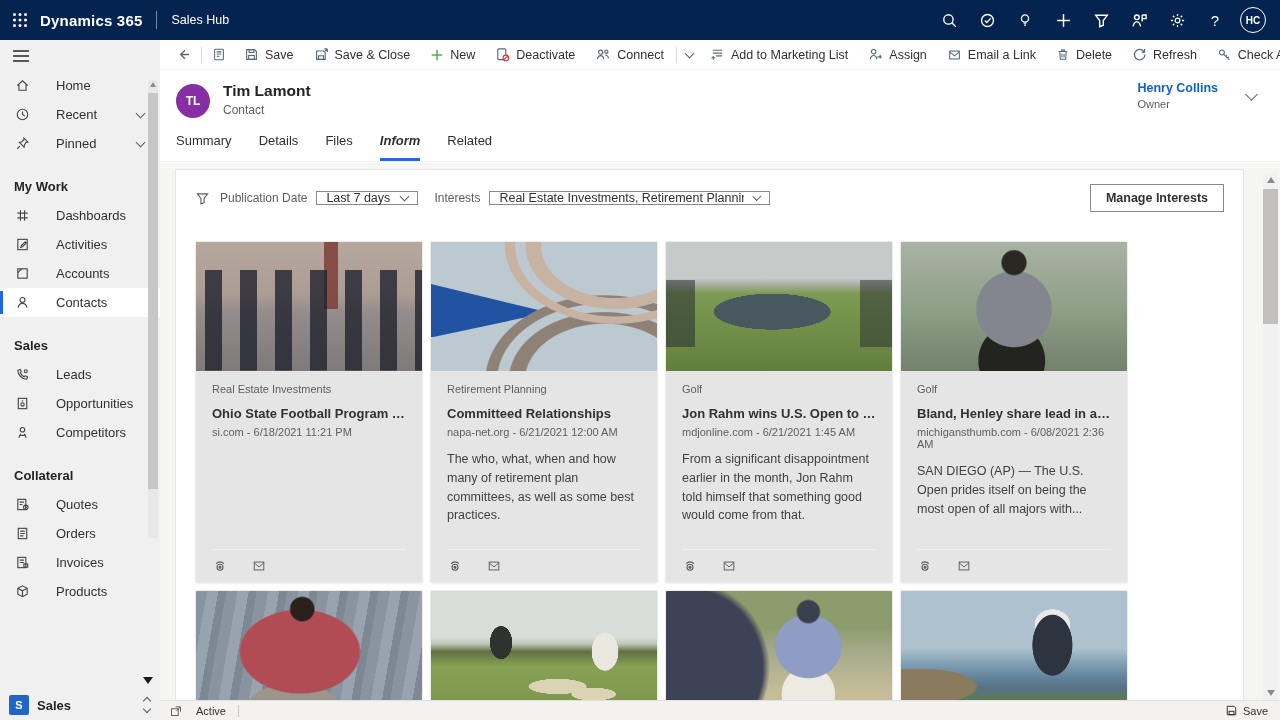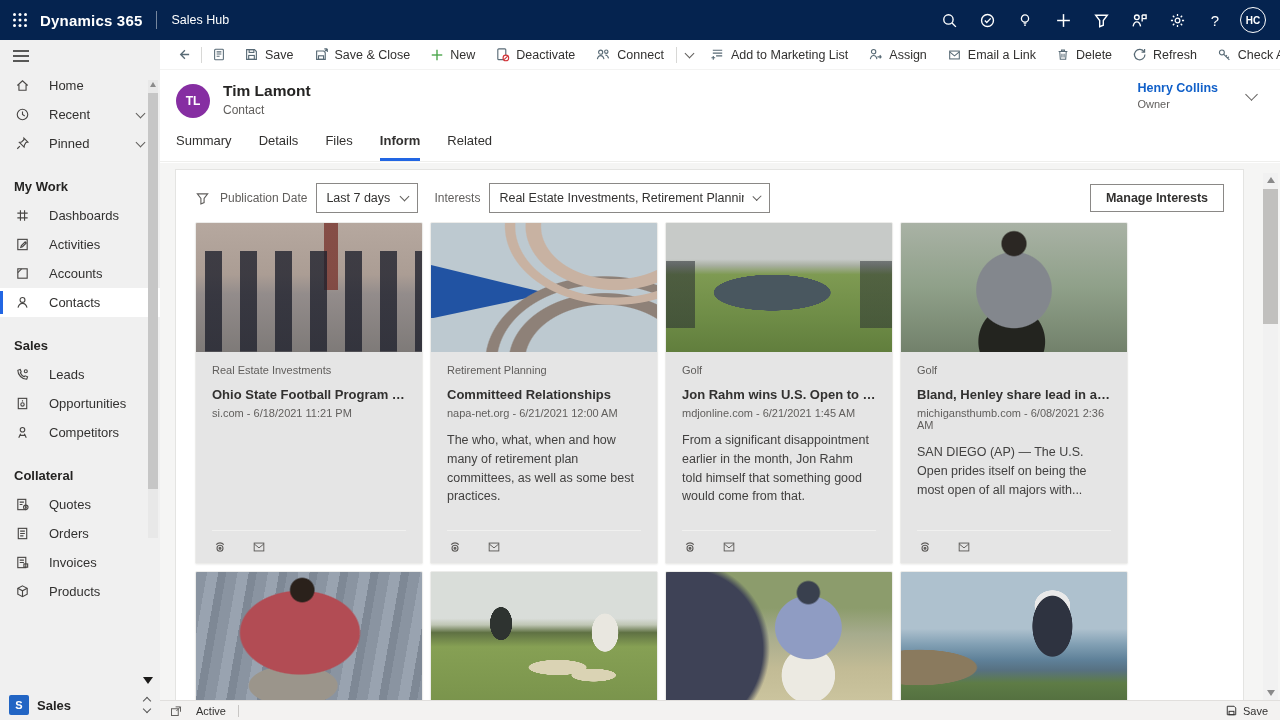--- a/index.html
+++ b/index.html
@@ -15,21 +15,21 @@
   .area-title { font-size:12.5px; }
   .topbar-right { margin-left:auto; display:flex; align-items:center; gap:0; padding-right:8px; }
   .tb-icon { width:38px; height:40px; display:flex; align-items:center; justify-content:center; cursor:pointer; }
   .tb-icon svg { display:block; }
   .help-glyph { font-size:15px; color:#fff; font-weight:400; }
   .avatar-hc { width:26px; height:26px; border-radius:50%; border:1.5px solid #fff; display:flex; align-items:center; justify-content:center; font-size:10px; font-weight:bold; }
 
   
   .sidebar { position:absolute; top:40px; left:0; width:160px; height:680px; background:#F0F0F0; }
   .hamburger { height:31px; display:flex; align-items:center; padding-left:13px; cursor:pointer; }
-  .nav-item { height:29px; display:flex; align-items:center; padding-left:14px; gap:19px; font-size:13px; color:#323130; cursor:pointer; position:relative; }
+  .nav-item { height:29px; display:flex; align-items:center; padding-left:14px; gap:26px; font-size:13px; color:#323130; cursor:pointer; position:relative; }
   .nav-item .chev-down { position:absolute; right:14px; }
   .nav-item.selected { background:#fff; }
   .nav-item.selected::before { content:""; position:absolute; left:0; top:3px; bottom:3px; width:3px; background:#2266E3; }
   .nav-group-header { height:29px; margin-top:14px; display:flex; align-items:center; padding-left:14px; font-size:13px; font-weight:bold; color:#252423; }
   .nav-icon { width:16px; height:16px; flex:none; display:flex; align-items:center; justify-content:center; }
   .sb-scrollbar { position:absolute; right:2px; top:40px; width:10px; height:458px; background:#E8E8E8; }
   .sb-arrow-up { position:absolute; top:2px; left:2px; width:0; height:0; border-left:3px solid transparent; border-right:3px solid transparent; border-bottom:5px solid #8a8a8a; }
   .sb-thumb { position:absolute; top:13px; left:0; width:10px; height:396px; background:#C6C6C6; }
   .more-indicator { position:absolute; right:7px; bottom:36px; width:0; height:0; border-left:5px solid transparent; border-right:5px solid transparent; border-top:7px solid #1b1a19; cursor:pointer; }
   .area-switcher { position:absolute; bottom:0; left:0; width:160px; height:30px; display:flex; align-items:center; padding:0 10px 0 9px; gap:8px; background:#F0F0F0; cursor:pointer; }
@@ -52,29 +52,29 @@
   .rec-meta { margin-left:13px; }
   .rec-name { font-size:15.5px; font-weight:bold; color:#252423; }
   .rec-type { font-size:12px; color:#605E5C; margin-top:3px; }
   .owner-block { position:absolute; right:62px; top:11px; text-align:left; }
   .owner-name { font-size:12.5px; font-weight:bold; color:#1160C9; cursor:pointer; }
   .owner-role { font-size:11px; color:#605E5C; margin-top:3px; }
   .owner-chev { position:absolute; right:24px; top:20px; width:9px; height:9px; border-right:1.4px solid #605E5C; border-bottom:1.4px solid #605E5C; transform:rotate(45deg); cursor:pointer; }
 
   .tabs { height:34px; display:flex; gap:27px; padding-left:16px; border-bottom:1px solid #EFEFED; }
   .tab { font-size:13px; color:#323130; padding-top:5px; cursor:pointer; }
-  .tab.active { font-weight:bold; border-bottom:3px solid #2266E3; }
+  .tab.active { font-weight:bold; border-bottom:3px solid #2266E3;font-style:italic; }
 
   .content { position:absolute; top:123px; left:0; width:1120px; height:537px; background:#F5F5F4; }
   .panel { position:absolute; top:6px; left:15px; width:1069px; height:531px; background:#fff; border:1px solid #E4E4E2; border-bottom:none; padding:14px 19px 0 19px; overflow:hidden; }
 
-  .filter-row { display:flex; align-items:center; height:28px; margin-bottom:10px; }
+  .filter-row { display:flex; align-items:center; height:28px; margin-bottom:29px; }
   .filter-funnel { margin-right:10px; display:flex; }
   .filter-label { font-size:12px; color:#605E5C; margin-right:9px; }
-  .select-box { height:30px; border:1px solid #8A8886; background:#fff; display:flex; align-items:center; padding:0 9px; font-size:12.5px; color:#323130; cursor:pointer; gap:10px; }
+  .select-box { height:14px; border:1px solid #8A8886; background:#fff; display:flex; align-items:center; padding:0 9px; font-size:12.5px; color:#323130; cursor:pointer; gap:10px; }
   .select-box .chev-down { margin-left:auto; }
   .sel-pub { width:102px; margin-right:16px; }
   .sel-int { width:281px; }
   .manage-btn { margin-left:auto; height:28px; border:1px solid #8A8886; background:#fff; font-size:12.5px; font-weight:bold; color:#323130; padding:0 15px; display:flex; align-items:center; cursor:pointer; font-family:inherit; }
 
   .cards-grid { display:grid; grid-template-columns:repeat(4,228px); gap:7px; }
   .card { height:342px; background:#e5e5e5; border:1px solid #ECECEA; border-radius:2px; box-shadow:0 1px 2px rgba(0,0,0,.06); display:flex; flex-direction:column; overflow:hidden; cursor:pointer; }
   .card-img { height:129px; flex:none; position:relative; overflow:hidden; background:#ccc; }
   .card-body { flex:1; display:flex; flex-direction:column; padding:12px 16px 0 16px; overflow:hidden; }
   .card-category { font-size:11px; color:#605E5C; }

